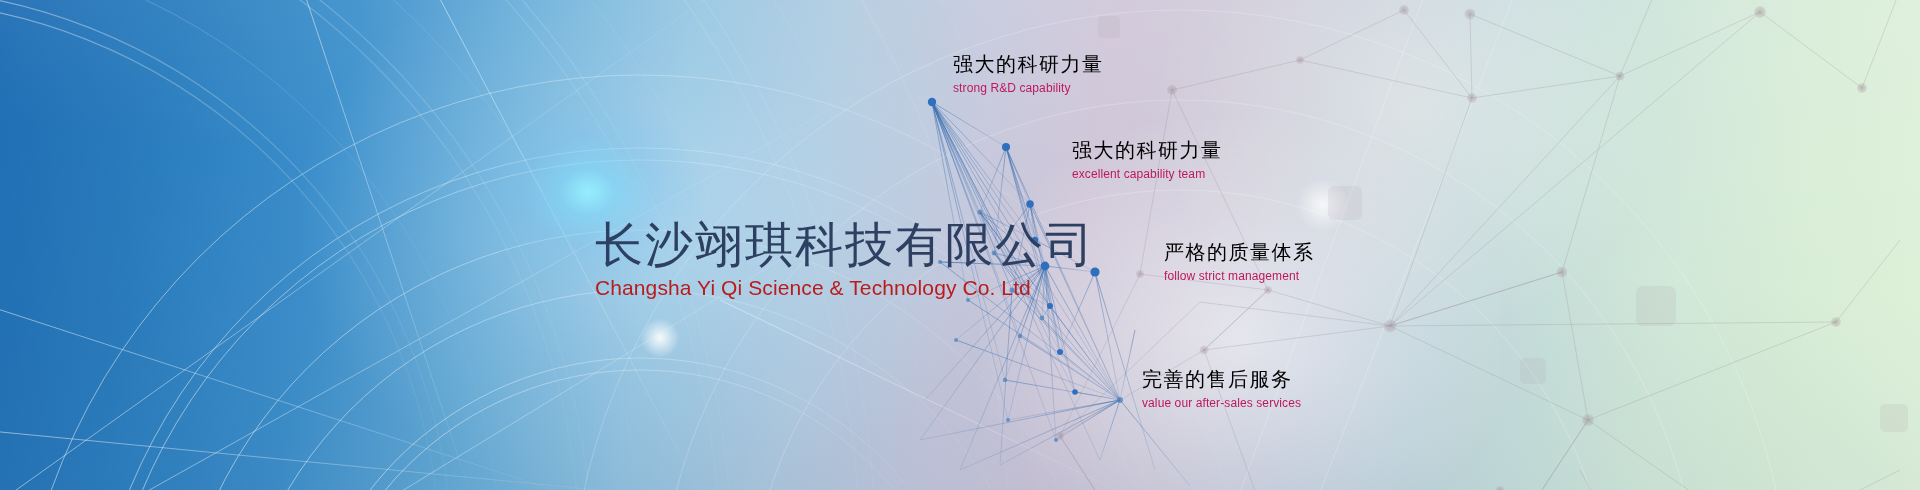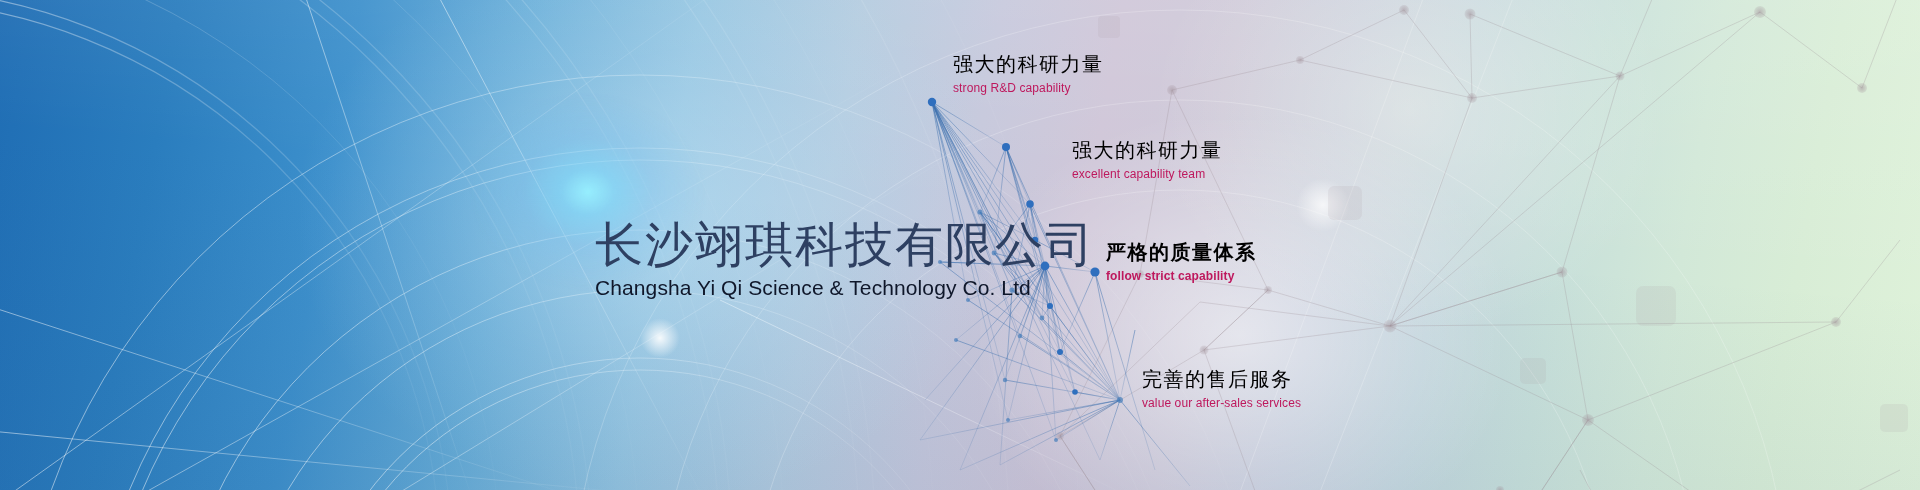--- a/index.html
+++ b/index.html
@@ -75,21 +75,21 @@
     font-weight:400;
     white-space:nowrap;
   }
   #title-en{
     margin:0;
     margin-top:7px;
     font-family:"Liberation Sans","DejaVu Sans",sans-serif;
     font-size:21px;
     line-height:26px;
     letter-spacing:0.1px;
-    color:#0f172a;
+    color:#b91c1c;
     font-weight:400;
     white-space:nowrap;
   }
 
   .feature{position:absolute;white-space:nowrap;}
   .feature .cn{
     font-family:"Liberation Serif","DejaVu Serif",serif;
     font-size:20px;
     line-height:25px;
     letter-spacing:1.5px;
@@ -98,21 +98,21 @@
   .feature .en{
     font-family:"Liberation Sans","DejaVu Sans",sans-serif;
     font-size:12px;
     line-height:17px;
     letter-spacing:0.1px;
     color:#be185d;
     margin-top:3px;
   }
   #feature-0{left:953px;top:52px;}
   #feature-1{left:1072px;top:138px;}
-  #feature-2{left:1106px;top:240px;font-weight:bold;}
+  #feature-2{left:1164px;top:240px;}
   #feature-3{left:1142px;top:367px;}
 </style>
 </head>
 <body>
 
 <div id="banner">
 
   <div class="layer" id="bg-base"></div>
   <div class="layer" id="bg-vert"></div>
 
@@ -388,20 +388,20 @@
   <div class="feature" id="feature-0">
     <div class="cn">强大的科研力量</div>
     <div class="en">strong R&amp;D capability</div>
   </div>
   <div class="feature" id="feature-1">
     <div class="cn">强大的科研力量</div>
     <div class="en">excellent capability team</div>
   </div>
   <div class="feature" id="feature-2">
     <div class="cn">严格的质量体系</div>
-    <div class="en">follow strict capability</div>
+    <div class="en">follow strict management</div>
   </div>
   <div class="feature" id="feature-3">
     <div class="cn">完善的售后服务</div>
     <div class="en">value our after-sales services</div>
   </div>
 
 </div>
 
 </body></html>

